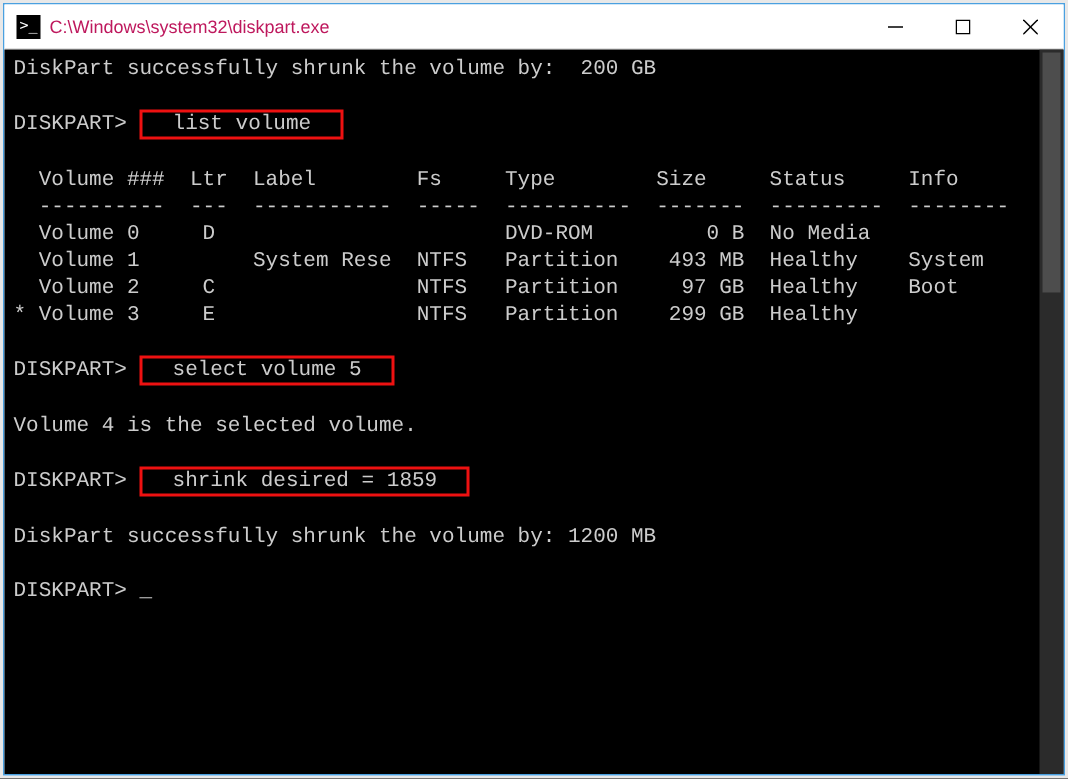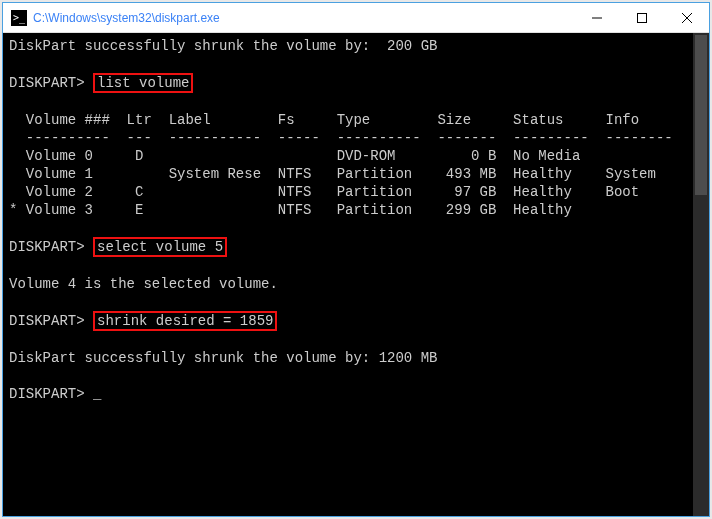--- a/index.html
+++ b/index.html
@@ -39,21 +39,21 @@
     content: ">_";
     color: #fff;
     font: 10px/16px Consolas, monospace;
     position: absolute;
     left: 2px;
     top: 0;
   }
   .titlebar .title {
     flex: 1;
     font-size: 12px;
-    color: #3b82f6;
+    color: #be185d;
   }
   .winbtns { display: flex; height: 100%; }
   .winbtn {
     width: 45px;
     height: 100%;
     display: flex;
     align-items: center;
     justify-content: center;
     font-size: 13px;
     color: #000;
@@ -64,21 +64,21 @@
     background: #000;
     color: #ccc;
     font: 14px/18px Consolas, "Courier New", monospace;
     padding: 4px 6px;
     white-space: pre;
     overflow: hidden;
     position: relative;
   }
   .hl {
     border: 2px solid #e11;
-    padding: 0 2px;
+    padding: 0 20px;
     display: inline-block;
     line-height: 16px;
   }
   .scroll {
     position: absolute;
     right: 0; top: 0; bottom: 0;
     width: 16px;
     background: #2b2b2b;
   }
   .scroll .thumb {

